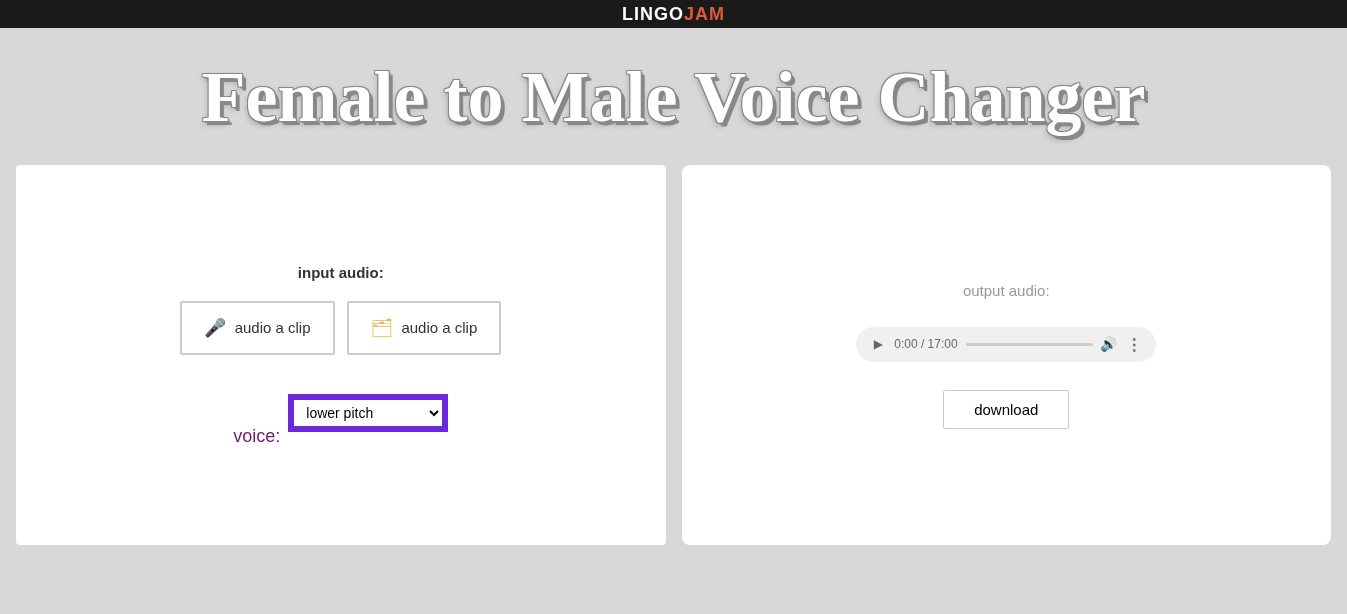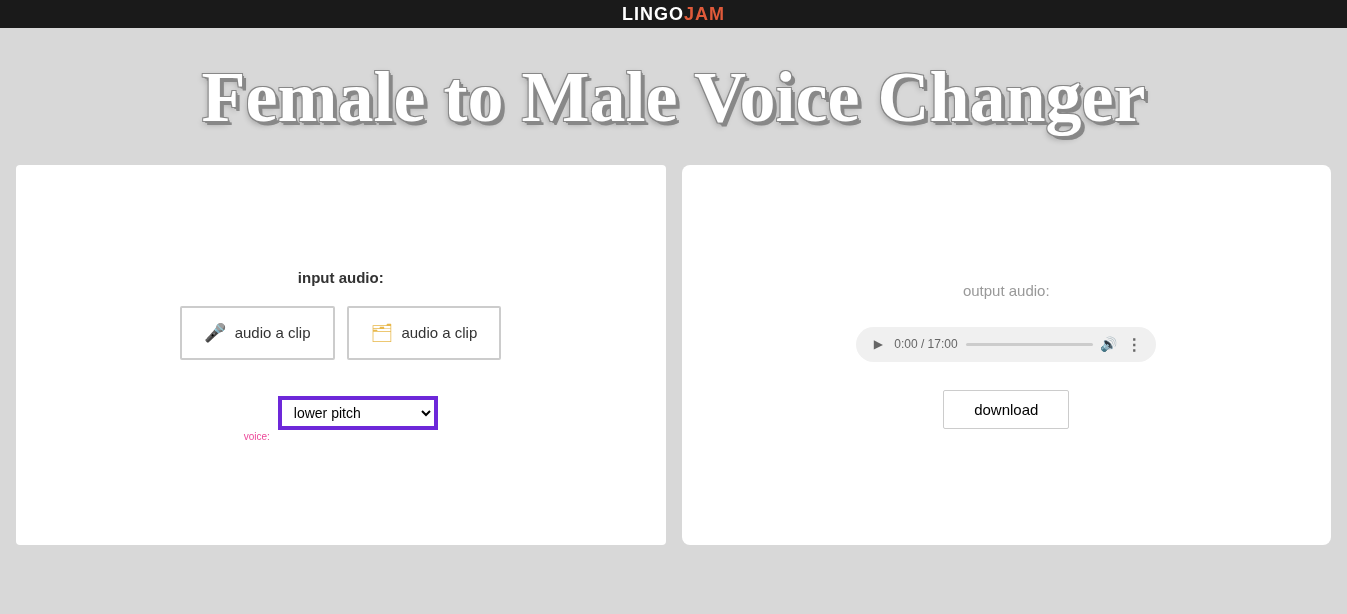--- a/index.html
+++ b/index.html
@@ -137,29 +137,29 @@
 
     .voice-selector-row {
       display: flex;
       align-items: center;
       gap: 8px;
       font-size: 14px;
       color: #333;
     }
 
     .voice-selector-row label {
-      font-size: 10px;
-      color: #ec4899;
+      font-size: 18px;
+      color: #701a75;
       margin-top: 47px;
     }
 
     .voice-select {
       padding: 4px 8px;
       font-size: 14px;
-      border: 4px solid #6d28d9;
+      border: 6px solid #6d28d9;
       background: white;
       cursor: pointer;
       min-width: 160px;
     }
 
     
     .right-panel {
       background: white;
       flex: 1;
       border-radius: 8px;

